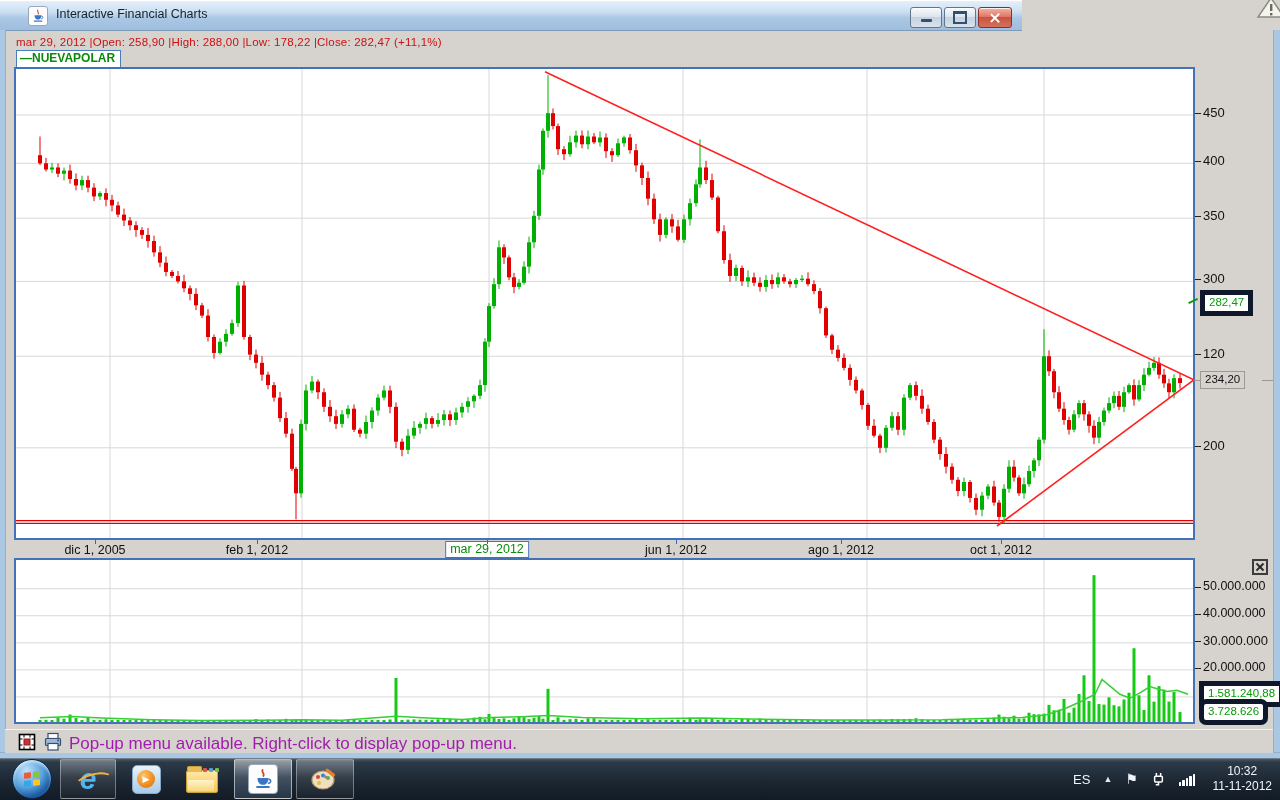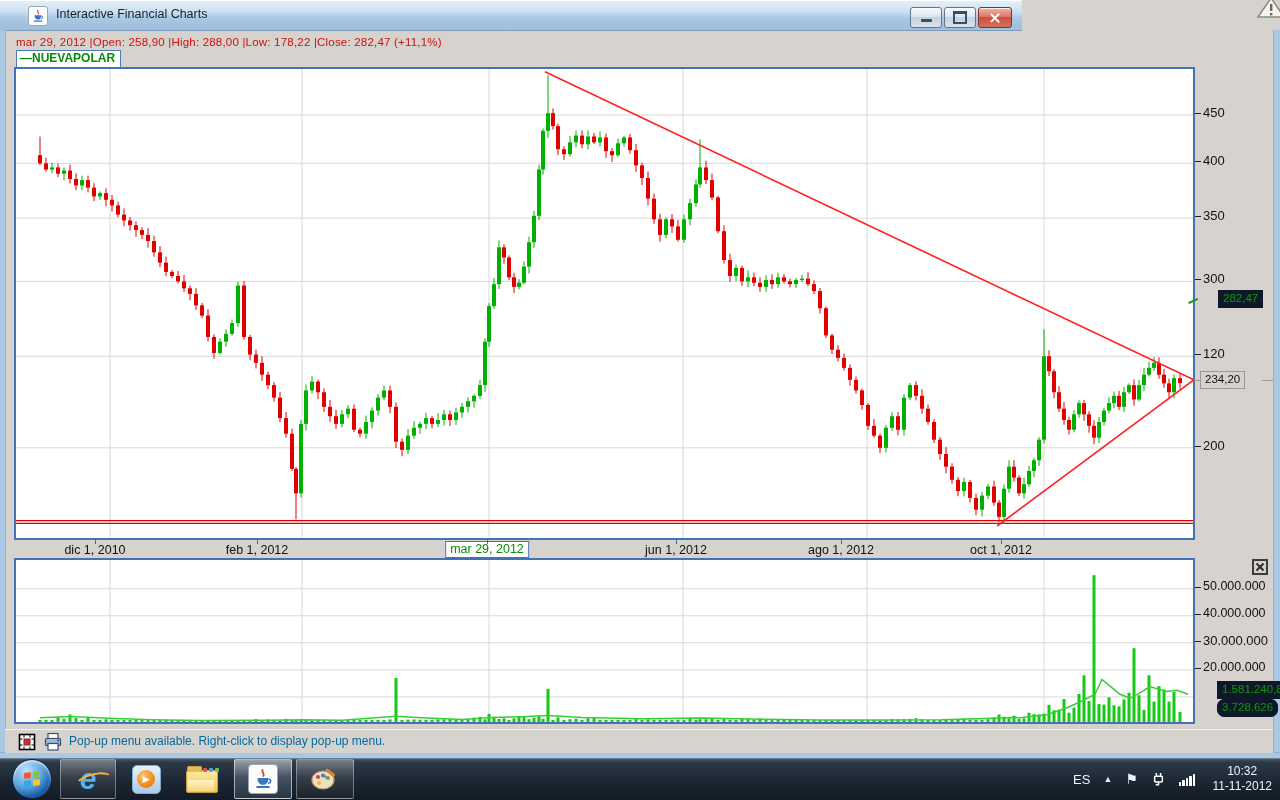--- a/index.html
+++ b/index.html
@@ -34,34 +34,34 @@
   .pane{position:absolute;background:#fff;border:2px solid #4472b8;box-sizing:border-box;}
   #price-pane{left:14px;top:67px;width:1181px;height:473px;}
   #vol-pane{left:14px;top:558px;width:1181px;height:166px;}
   .axis-layer{position:absolute;left:0;top:0;width:1280px;height:800px;pointer-events:none;}
   .axis-date{position:absolute;top:543px;transform:translateX(-50%);font-size:12.5px;color:#111;white-space:nowrap;}
   .axis-date.sel{background:#fff;border:1px solid #4472b8;color:#0a8a0a;padding:0 4px 1px 4px;top:541px;}
   .axis-tick-v{position:absolute;top:540px;width:1px;height:4px;background:#3a66a8;}
   .ylab{position:absolute;font-size:13px;color:#111;}
   .ydash{position:absolute;width:6px;height:1px;background:#222;}
   .mbox{position:absolute;font-size:11.5px;line-height:15px;padding:0 4px 1px 4px;white-space:nowrap;}
-  .mbox.green{background:#0f172a;border:1px solid #0f172a;color:#0a9a0a;margin-left:18px;}
+  .mbox.green{background:#ffffff;border:5px solid #0f172a;color:#0a9a0a;}
   .mbox.gray{background:#d6d3ce;border:1px solid #9a9a94;color:#111;}
   .mline{position:absolute;height:1px;background:#9a9a94;}
   .gconn{position:absolute;width:10px;height:1.6px;background:#0a9a0a;transform:rotate(-25deg);}
   .vol-close{position:absolute;left:1252px;top:559px;width:16px;height:16px;background:#d6d3ce;
     border:2px solid #3c3c3c;box-sizing:border-box;display:flex;align-items:center;justify-content:center;}
   .vx{position:relative;width:8px;height:8px;}
   .vx:before,.vx:after{content:"";position:absolute;left:3px;top:-1px;width:1.8px;height:10px;background:#2a2a2a;}
   .vx:before{transform:rotate(45deg);}.vx:after{transform:rotate(-45deg);}
   
   .statusbar{position:absolute;left:5px;top:729px;width:1268px;height:23px;background:#d6d3ce;
     border-top:1px solid #f3f2ee;}
   .status-ic{position:absolute;top:2px;width:20px;height:20px;}
-  .status-text{position:absolute;left:64px;top:4px;font-size:12px;color:#0369a1;}
+  .status-text{position:absolute;left:64px;top:4px;font-size:17px;color:#a21caf;}
   
   .taskbar{position:absolute;left:0;top:758px;width:1280px;height:42px;
     background:linear-gradient(#55626e,#2c3a47 10%,#1c2733 55%,#121b25);
     box-shadow:inset 0 1px 0 #6d7d8b;}
   .tb-btn{position:absolute;top:1px;height:40px;border-radius:2px;display:flex;align-items:center;justify-content:center;}
   .tb-btn.running{border:1px solid rgba(255,255,255,.35);box-sizing:border-box;
     background:linear-gradient(rgba(255,255,255,.32),rgba(255,255,255,.10) 45%,rgba(255,255,255,.03));}
   .tb-btn.active{border:1px solid rgba(255,255,255,.55);box-sizing:border-box;
     background:linear-gradient(rgba(255,255,255,.5),rgba(200,225,250,.22) 45%,rgba(130,175,220,.18));}
   .orb{width:38px;height:38px;border-radius:50%;
@@ -778,21 +778,21 @@
     </div>
 
   <div class="axis-layer" id="axis-layer">
     <div class="mbox green" style="left:1200px;top:290px;">282,47</div>
     <div class="gconn" style="left:1188px;top:300px;"></div>
     <div class="mbox gray" style="left:1200px;top:371px;">234,20</div>
     <div class="mline" style="left:1194px;top:380px;width:6px;"></div>
     <div class="mline" style="left:1262px;top:380px;width:11px;"></div>
     <div class="mbox green" style="left:1199px;top:681px;">1.581.240,88</div>
     <div class="mbox green" style="left:1199px;top:699px;border-radius:7px;">3.728.626</div>
-  <div class="axis-date" style="left:95px;">dic 1, 2010</div>
+  <div class="axis-date" style="left:95px;">dic 1, 2005</div>
       <div class="axis-tick-v" style="left:95px;"></div>
       <div class="axis-date" style="left:257px;">feb 1, 2012</div>
       <div class="axis-tick-v" style="left:257px;"></div>
       <div class="axis-date sel" style="left:487px;">mar 29, 2012</div>
       <div class="axis-tick-v" style="left:487px;"></div>
       <div class="axis-date" style="left:676px;">jun 1, 2012</div>
       <div class="axis-tick-v" style="left:676px;"></div>
       <div class="axis-date" style="left:841px;">ago 1, 2012</div>
       <div class="axis-tick-v" style="left:841px;"></div>
       <div class="axis-date" style="left:1001px;">oct 1, 2012</div>

